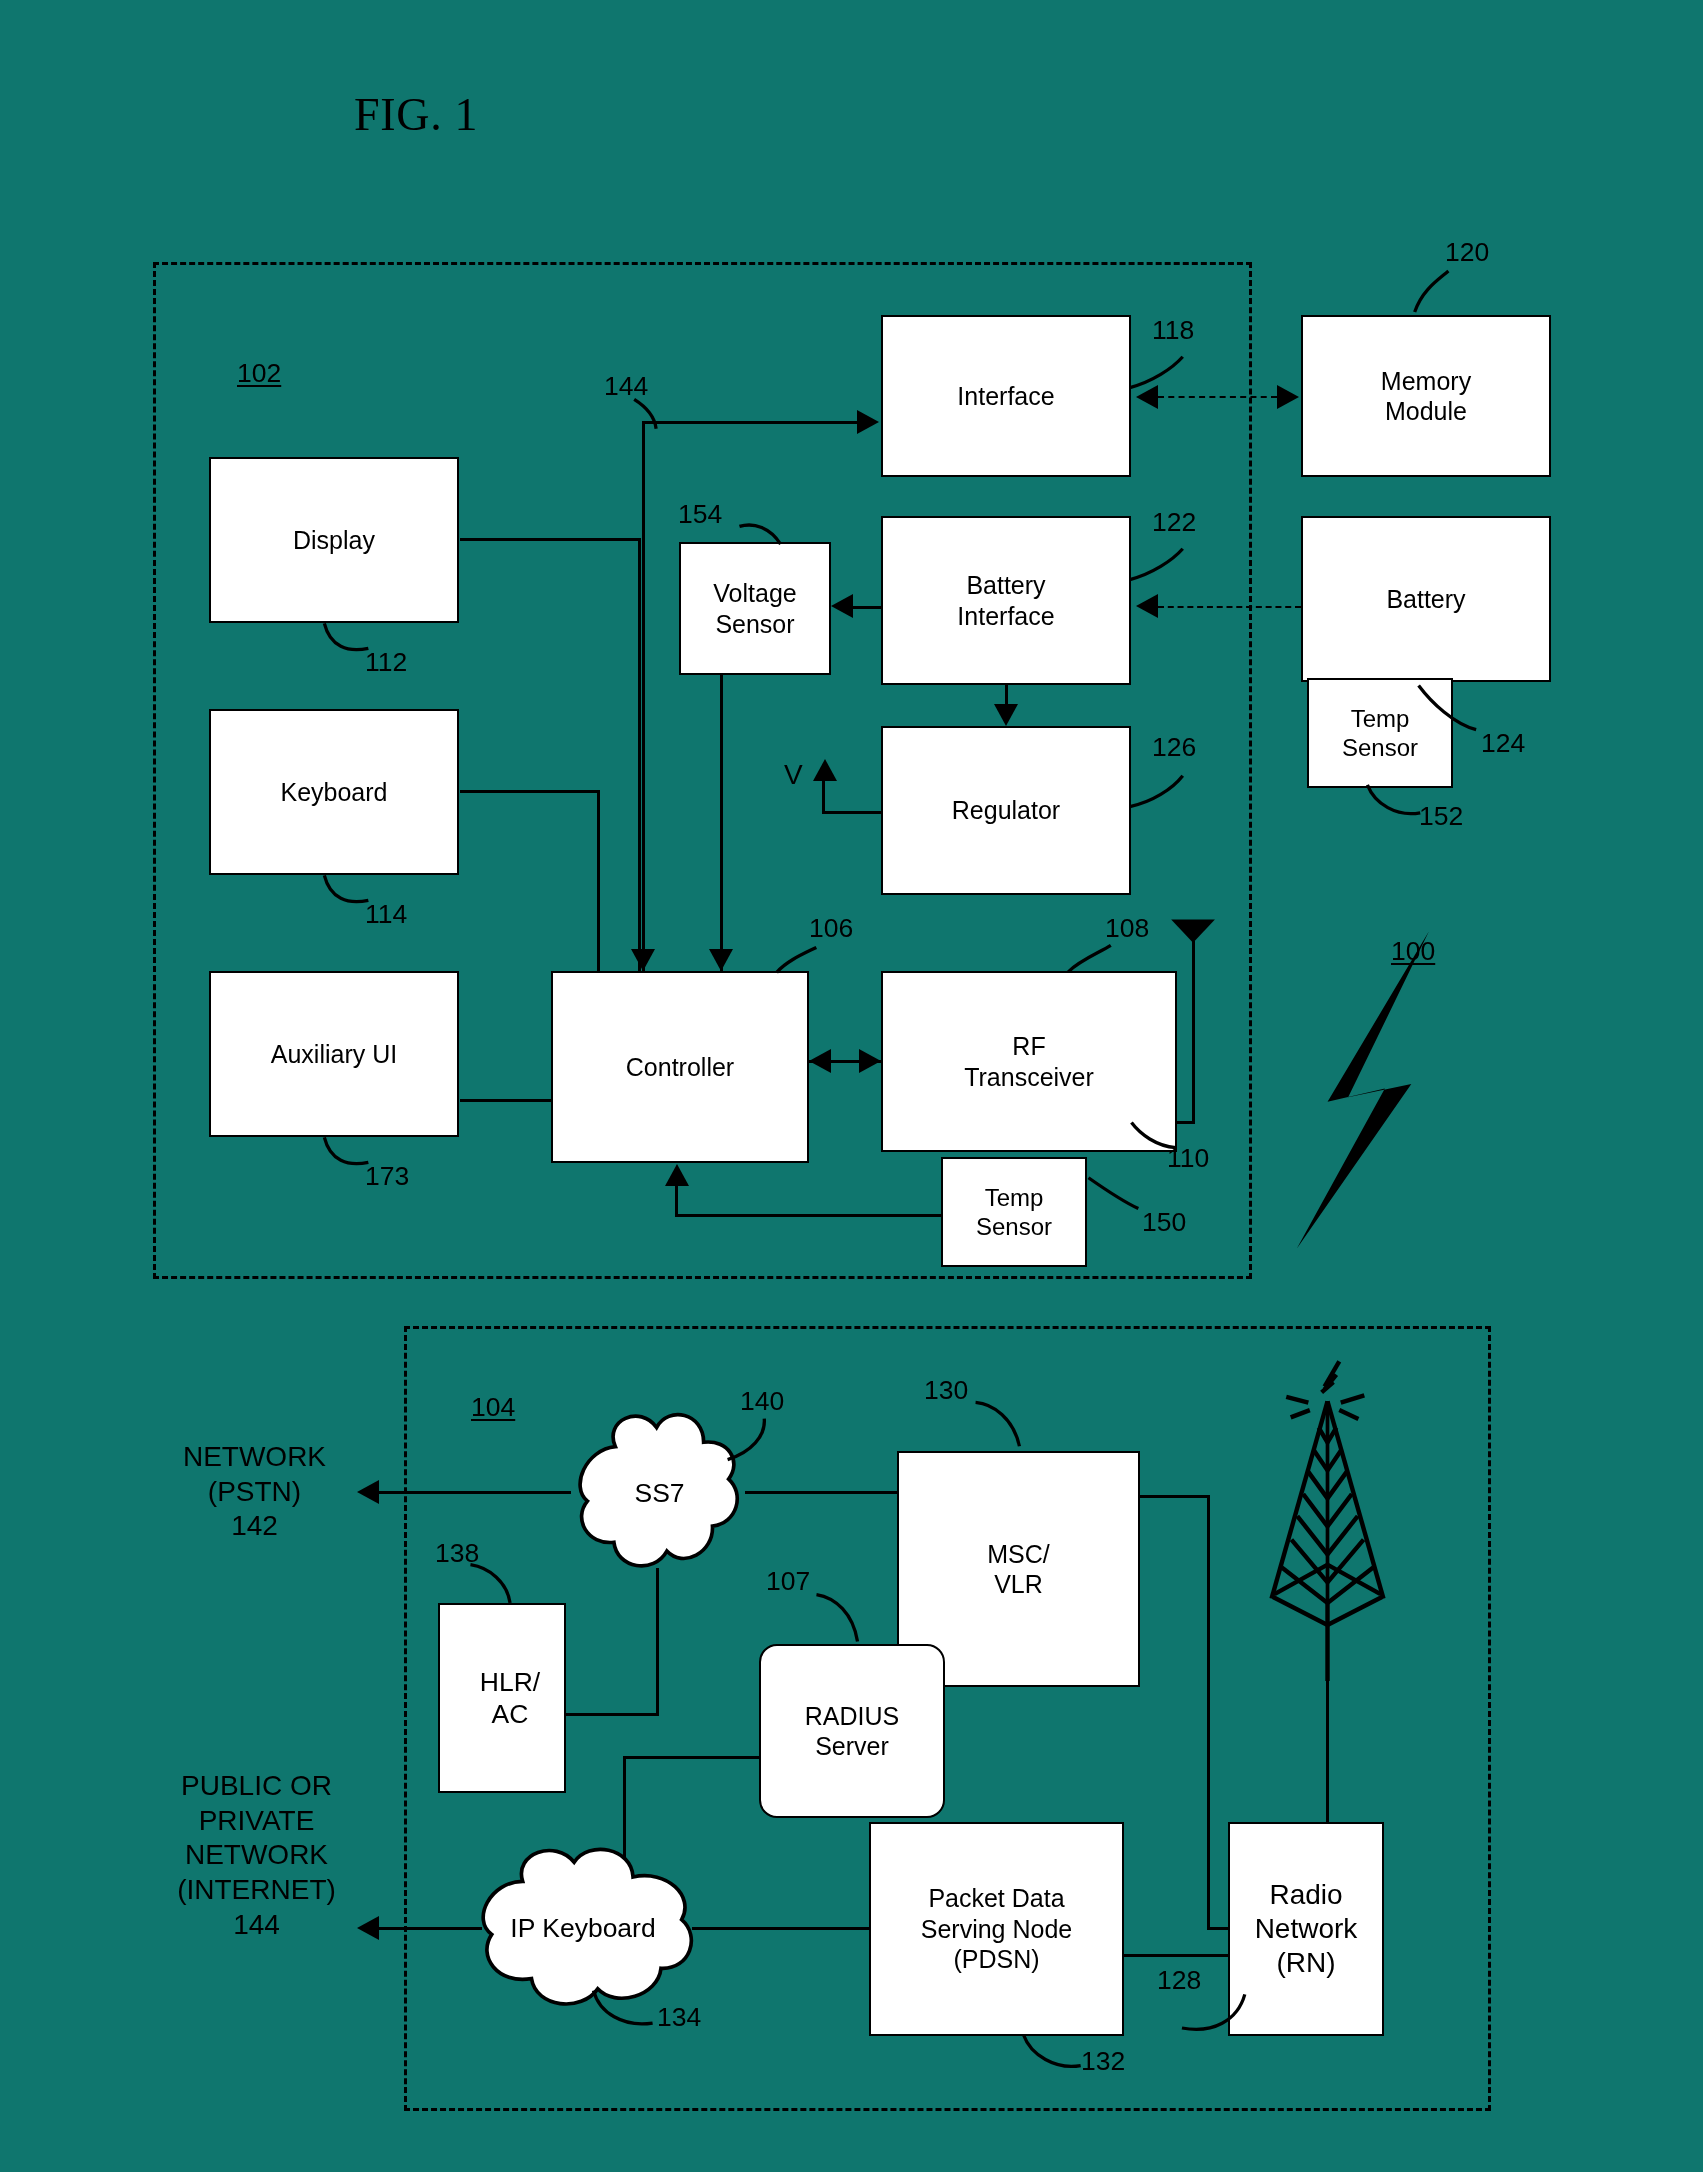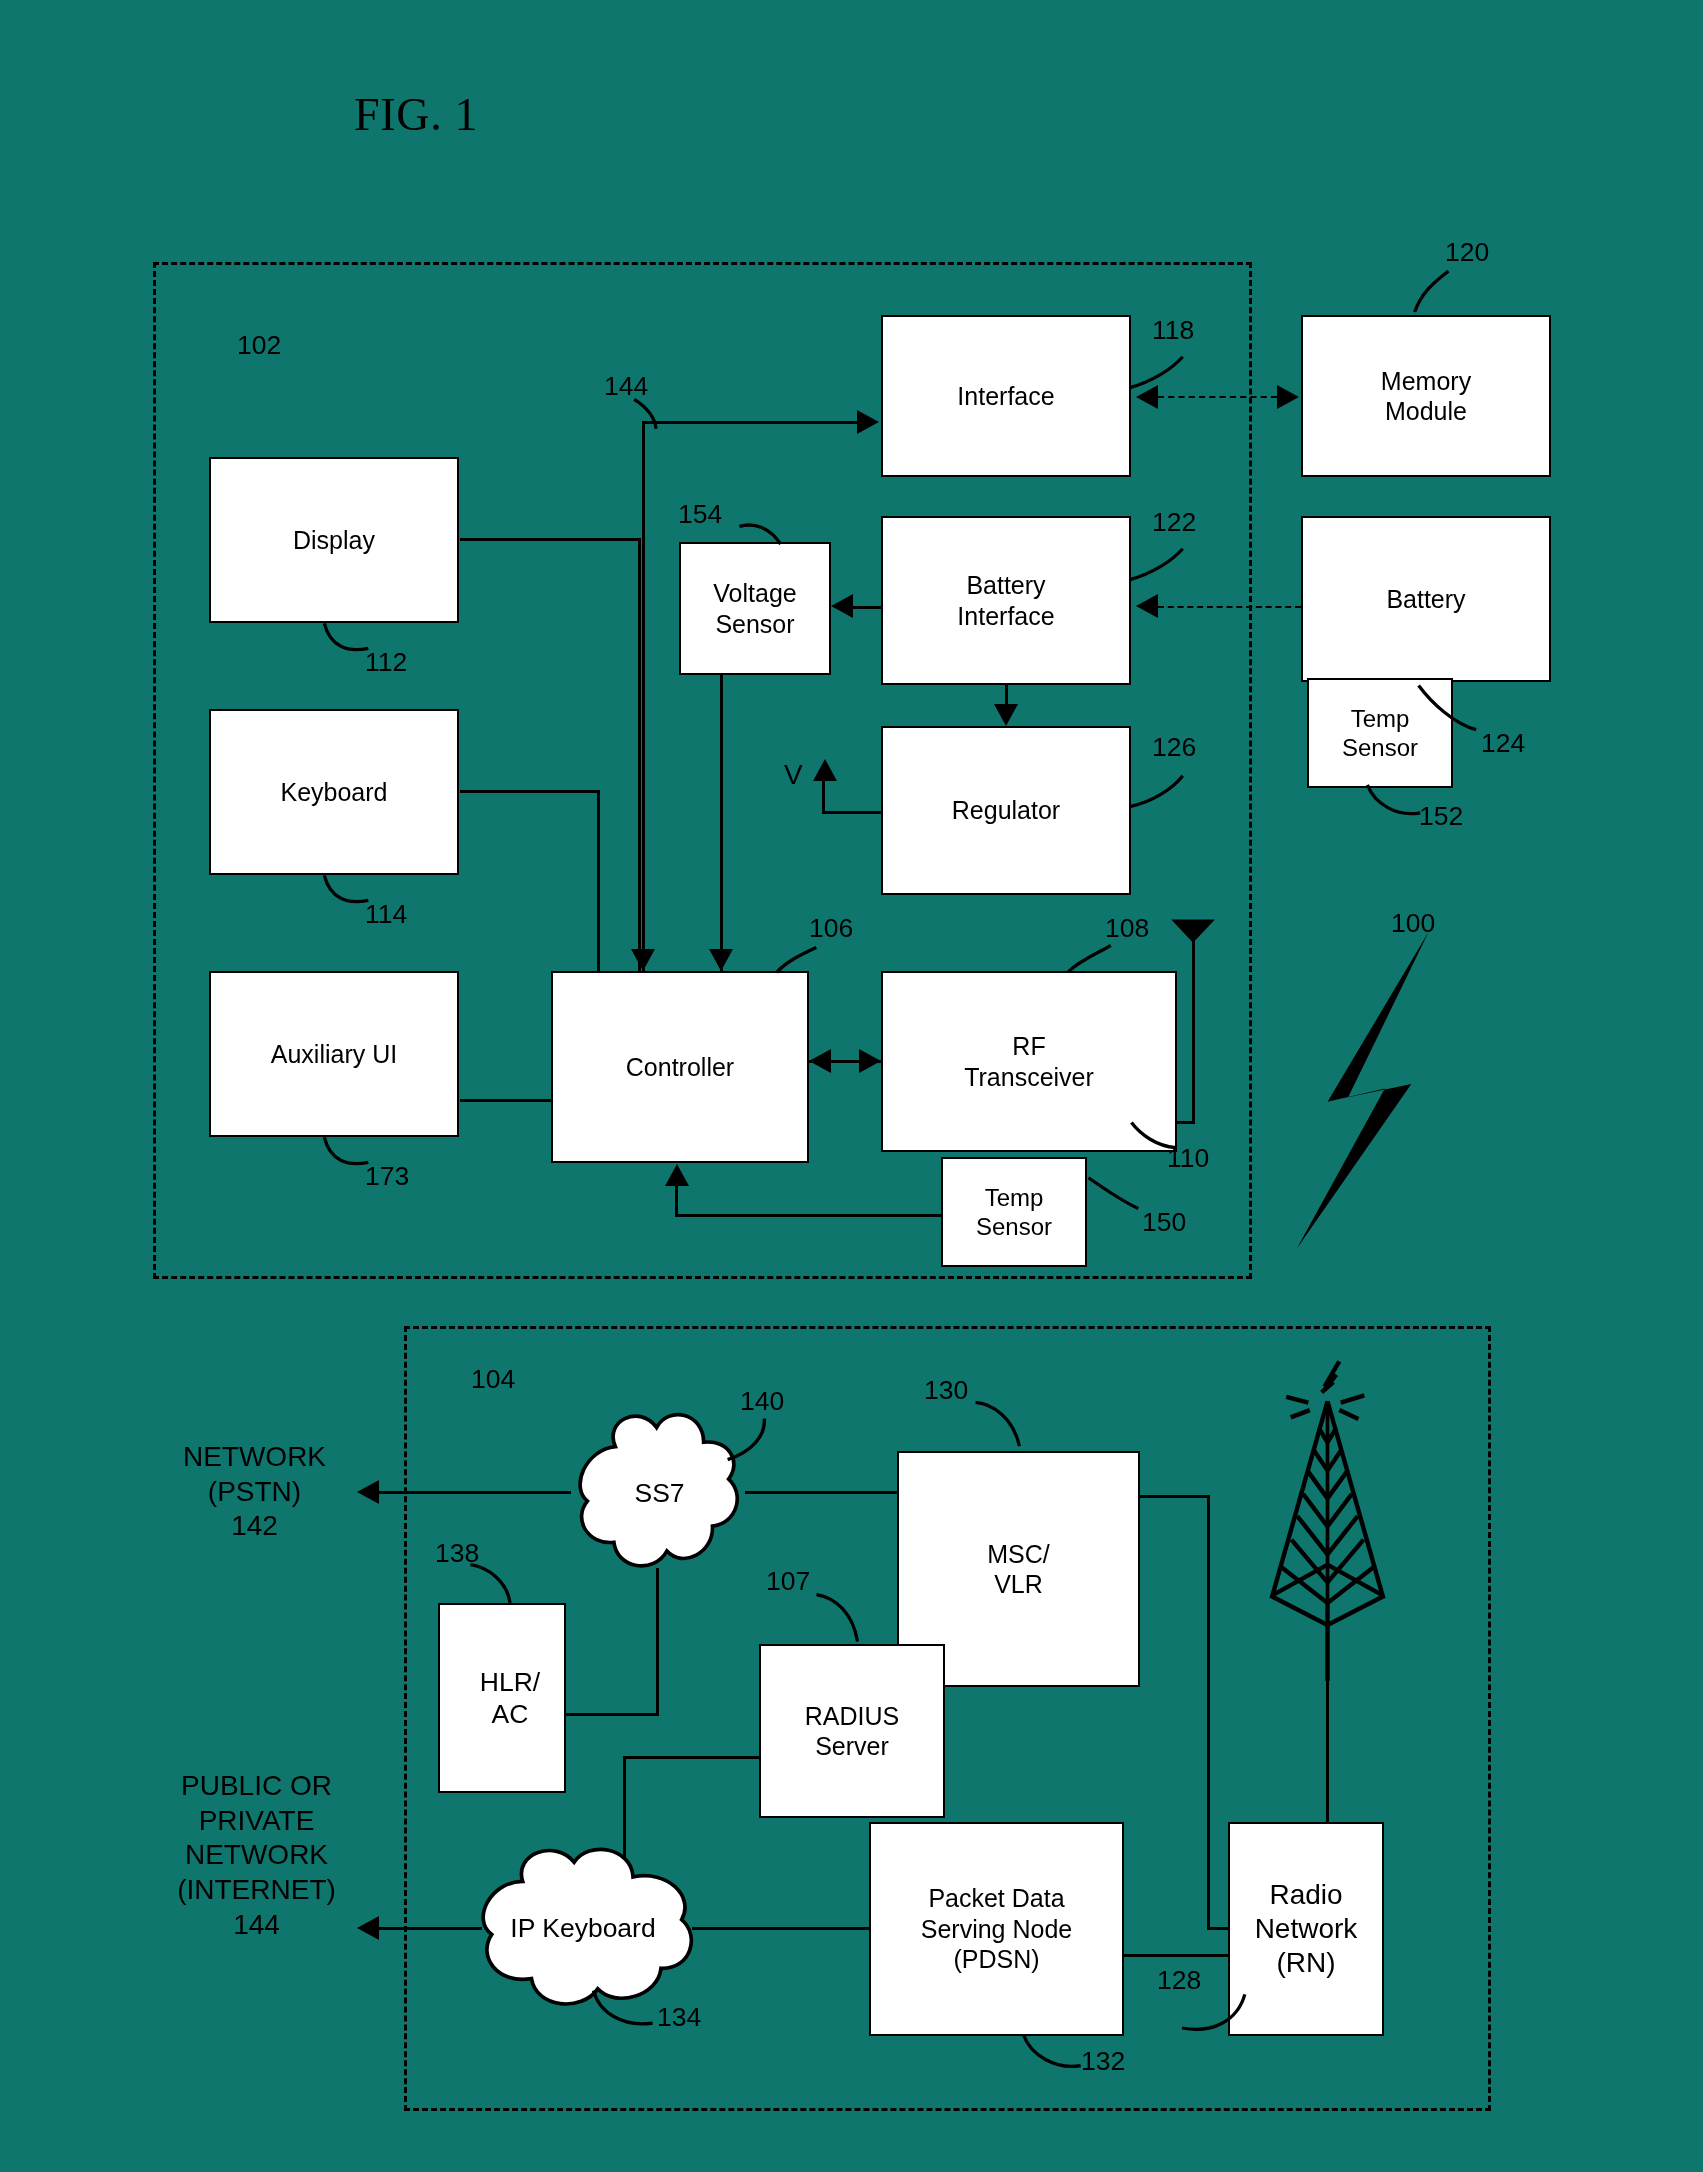--- a/index.html
+++ b/index.html
@@ -50,21 +50,21 @@
     z-index: 1;
   }
   
   .ref {
     position: absolute;
     font-size: 26.5px;
     color: #000;
     white-space: nowrap;
     z-index: 9;
   }
-  .ref.u { text-underline-offset: 2.9px; }
+  .ref.u { text-decoration: underline; text-underline-offset: 2.9px; margin-top: 28px; }
   
   .hline, .vline {
     position: absolute;
     background: #000;
     z-index: 4;
   }
   .hline { height: 2.9px; }
   .vline { width: 2.9px; }
   .dashed-h {
     position: absolute;
@@ -364,21 +364,21 @@
 
   <div class="box" style="left:438px; top:1603px; width:128px; height:190px; font-size:26.5px;padding-left:16px;">
     <span class="lbl" style="white-space:pre-line;">HLR/
 AC</span>
   </div>
   <div class="ref" style="left:435px; top:1538px;">138</div>
   <svg class="leader" style="left:469px; top:1563px; width:66px; height:46px;" viewBox="0 0 90 62" width="66" height="46">
     <path d="M 2 2 C 28 6, 52 26, 56 54"></path>
   </svg>
 
-  <div class="box" style="left:759px; top:1644px; width:186px; height:174px;">
+  <div class="box" style="left:759px; top:1644px; width:186px; height:174px;border-radius:18px;">
     <span class="lbl" style="white-space:pre-line;">RADIUS
 Server</span>
   </div>
   <div class="ref" style="left:766px; top:1566px;">107</div>
   <svg class="leader" style="left:815px; top:1590px; width:66px; height:59px;" viewBox="0 0 90 80" width="66" height="59">
     <path d="M 2 6 C 28 10, 52 32, 58 70"></path>
   </svg>
 
   <div class="box" style="left:869px; top:1822px; width:255px; height:214px;">
     <span class="lbl" style="white-space:pre-line;">Packet Data

